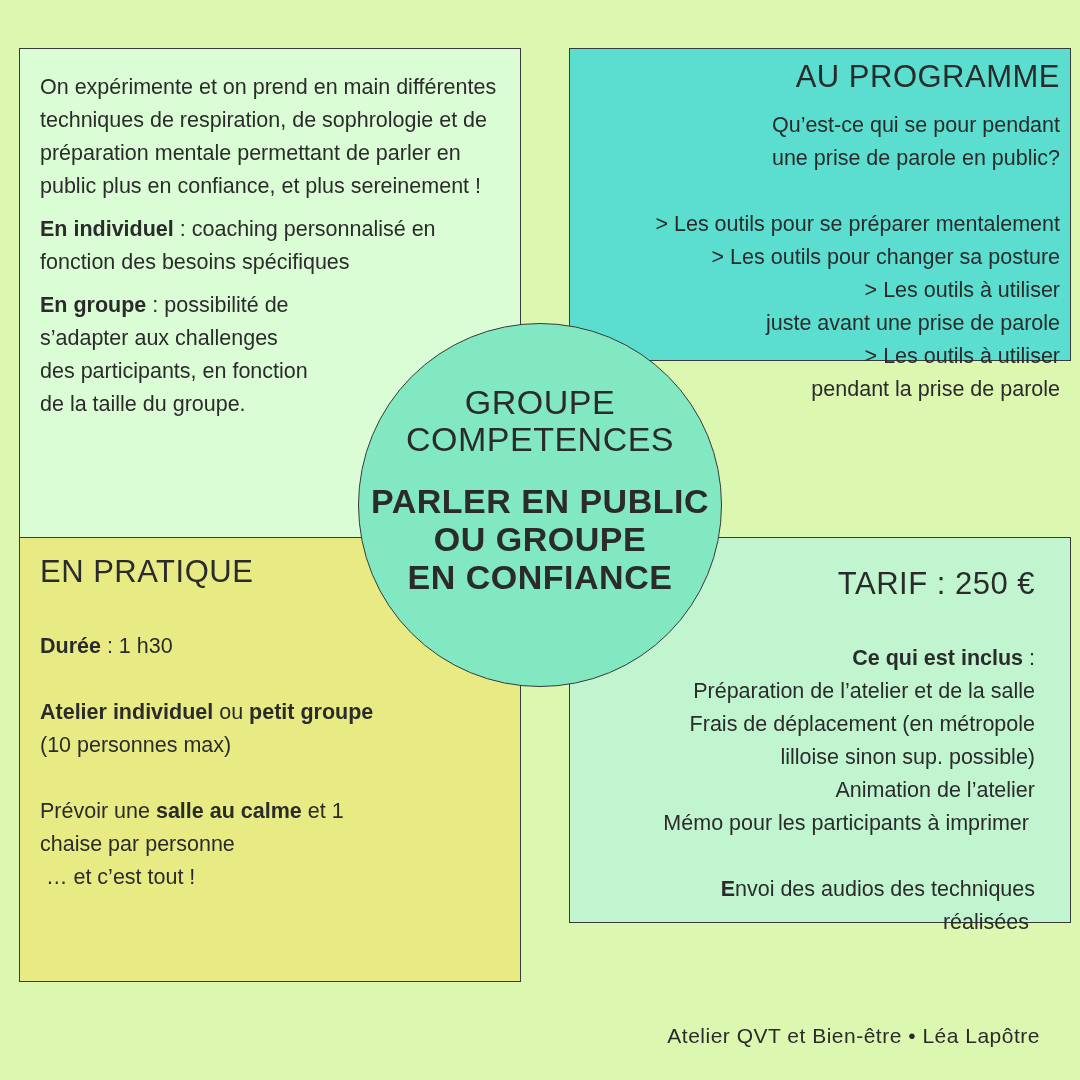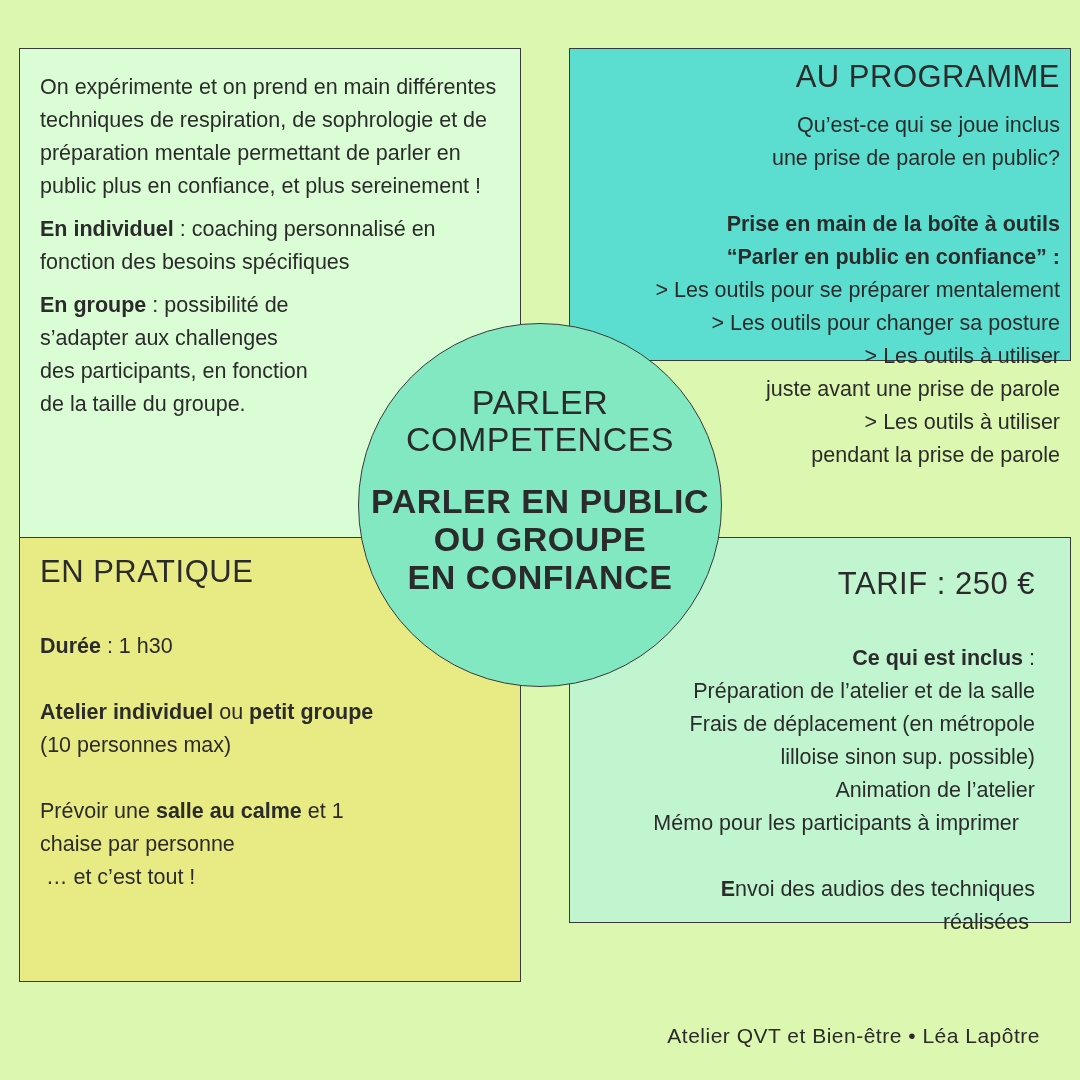--- a/index.html
+++ b/index.html
@@ -31,28 +31,24 @@
     <b>En groupe</b> <span>: possibilité de</span><br>
     <span>s’adapter aux challenges</span><br>
     <span>des participants, en fonction</span><br>
     <span>de la taille du groupe.</span>
   </p>
 </div>
 
 <div class="box" id="tr">
   <p class="heading" style="margin-bottom:14px;">AU PROGRAMME</p>
   <p class="p" style="padding-right:0;">
-    <span>Qu’est-ce qui se joue inclus</span><br>
+    <span>Qu’est-ce qui se pour pendant</span><br>
     <span>une prise de parole en public?</span>
   </p>
   <div class="blank"></div>
-  <p class="p" style="font-weight:700;">
-    <span>Prise en main de la boîte à outils</span><br>
-    <span>“Parler en public en confiance” :</span>
-  </p>
   <p class="p">
     <span>&gt; Les outils pour se préparer mentalement</span><br>
     <span>&gt; Les outils pour changer sa posture</span><br>
     <span>&gt; Les outils à utiliser</span><br>
     <span>juste avant une prise de parole</span><br>
     <span>&gt; Les outils à utiliser</span><br>
     <span>pendant la prise de parole</span>
   </p>
 </div>
 
@@ -73,32 +69,32 @@
 </div>
 
 <div class="box" id="br">
   <p class="heading" style="margin-bottom:40px;margin-right:0;">TARIF : 250 €</p>
   <p class="p"><b>Ce qui est inclus</b><span> :</span></p>
   <p class="p">
     <span>Préparation de l’atelier et de la salle</span><br>
     <span>Frais de déplacement (en métropole</span><br>
     <span>lilloise sinon sup. possible)</span><br>
     <span>Animation de l’atelier</span><br>
-    <span style="margin-right:16px;">Mémo pour les participants à imprimer</span>
+    <span style="margin-right:6px;">Mémo pour les participants à imprimer</span>
   </p>
   <div class="blank"></div>
   <p class="p">
     <b>E</b><span>nvoi des audios des techniques</span><br>
     <span style="margin-right:6px;">réalisées</span>
   </p>
 </div>
 
 <div id="circle">
   <div class="sub">
-    <span>PARLER</span><br>
+    <span>GROUPE</span><br>
     <span>COMPETENCES</span>
   </div>
   <div class="main">
     <span>PARLER EN PUBLIC</span><br>
     <span>OU GROUPE</span><br>
     <span>EN CONFIANCE</span>
   </div>
 </div>
 
 <div id="footer">Atelier QVT et Bien-être • Léa Lapôtre</div>

